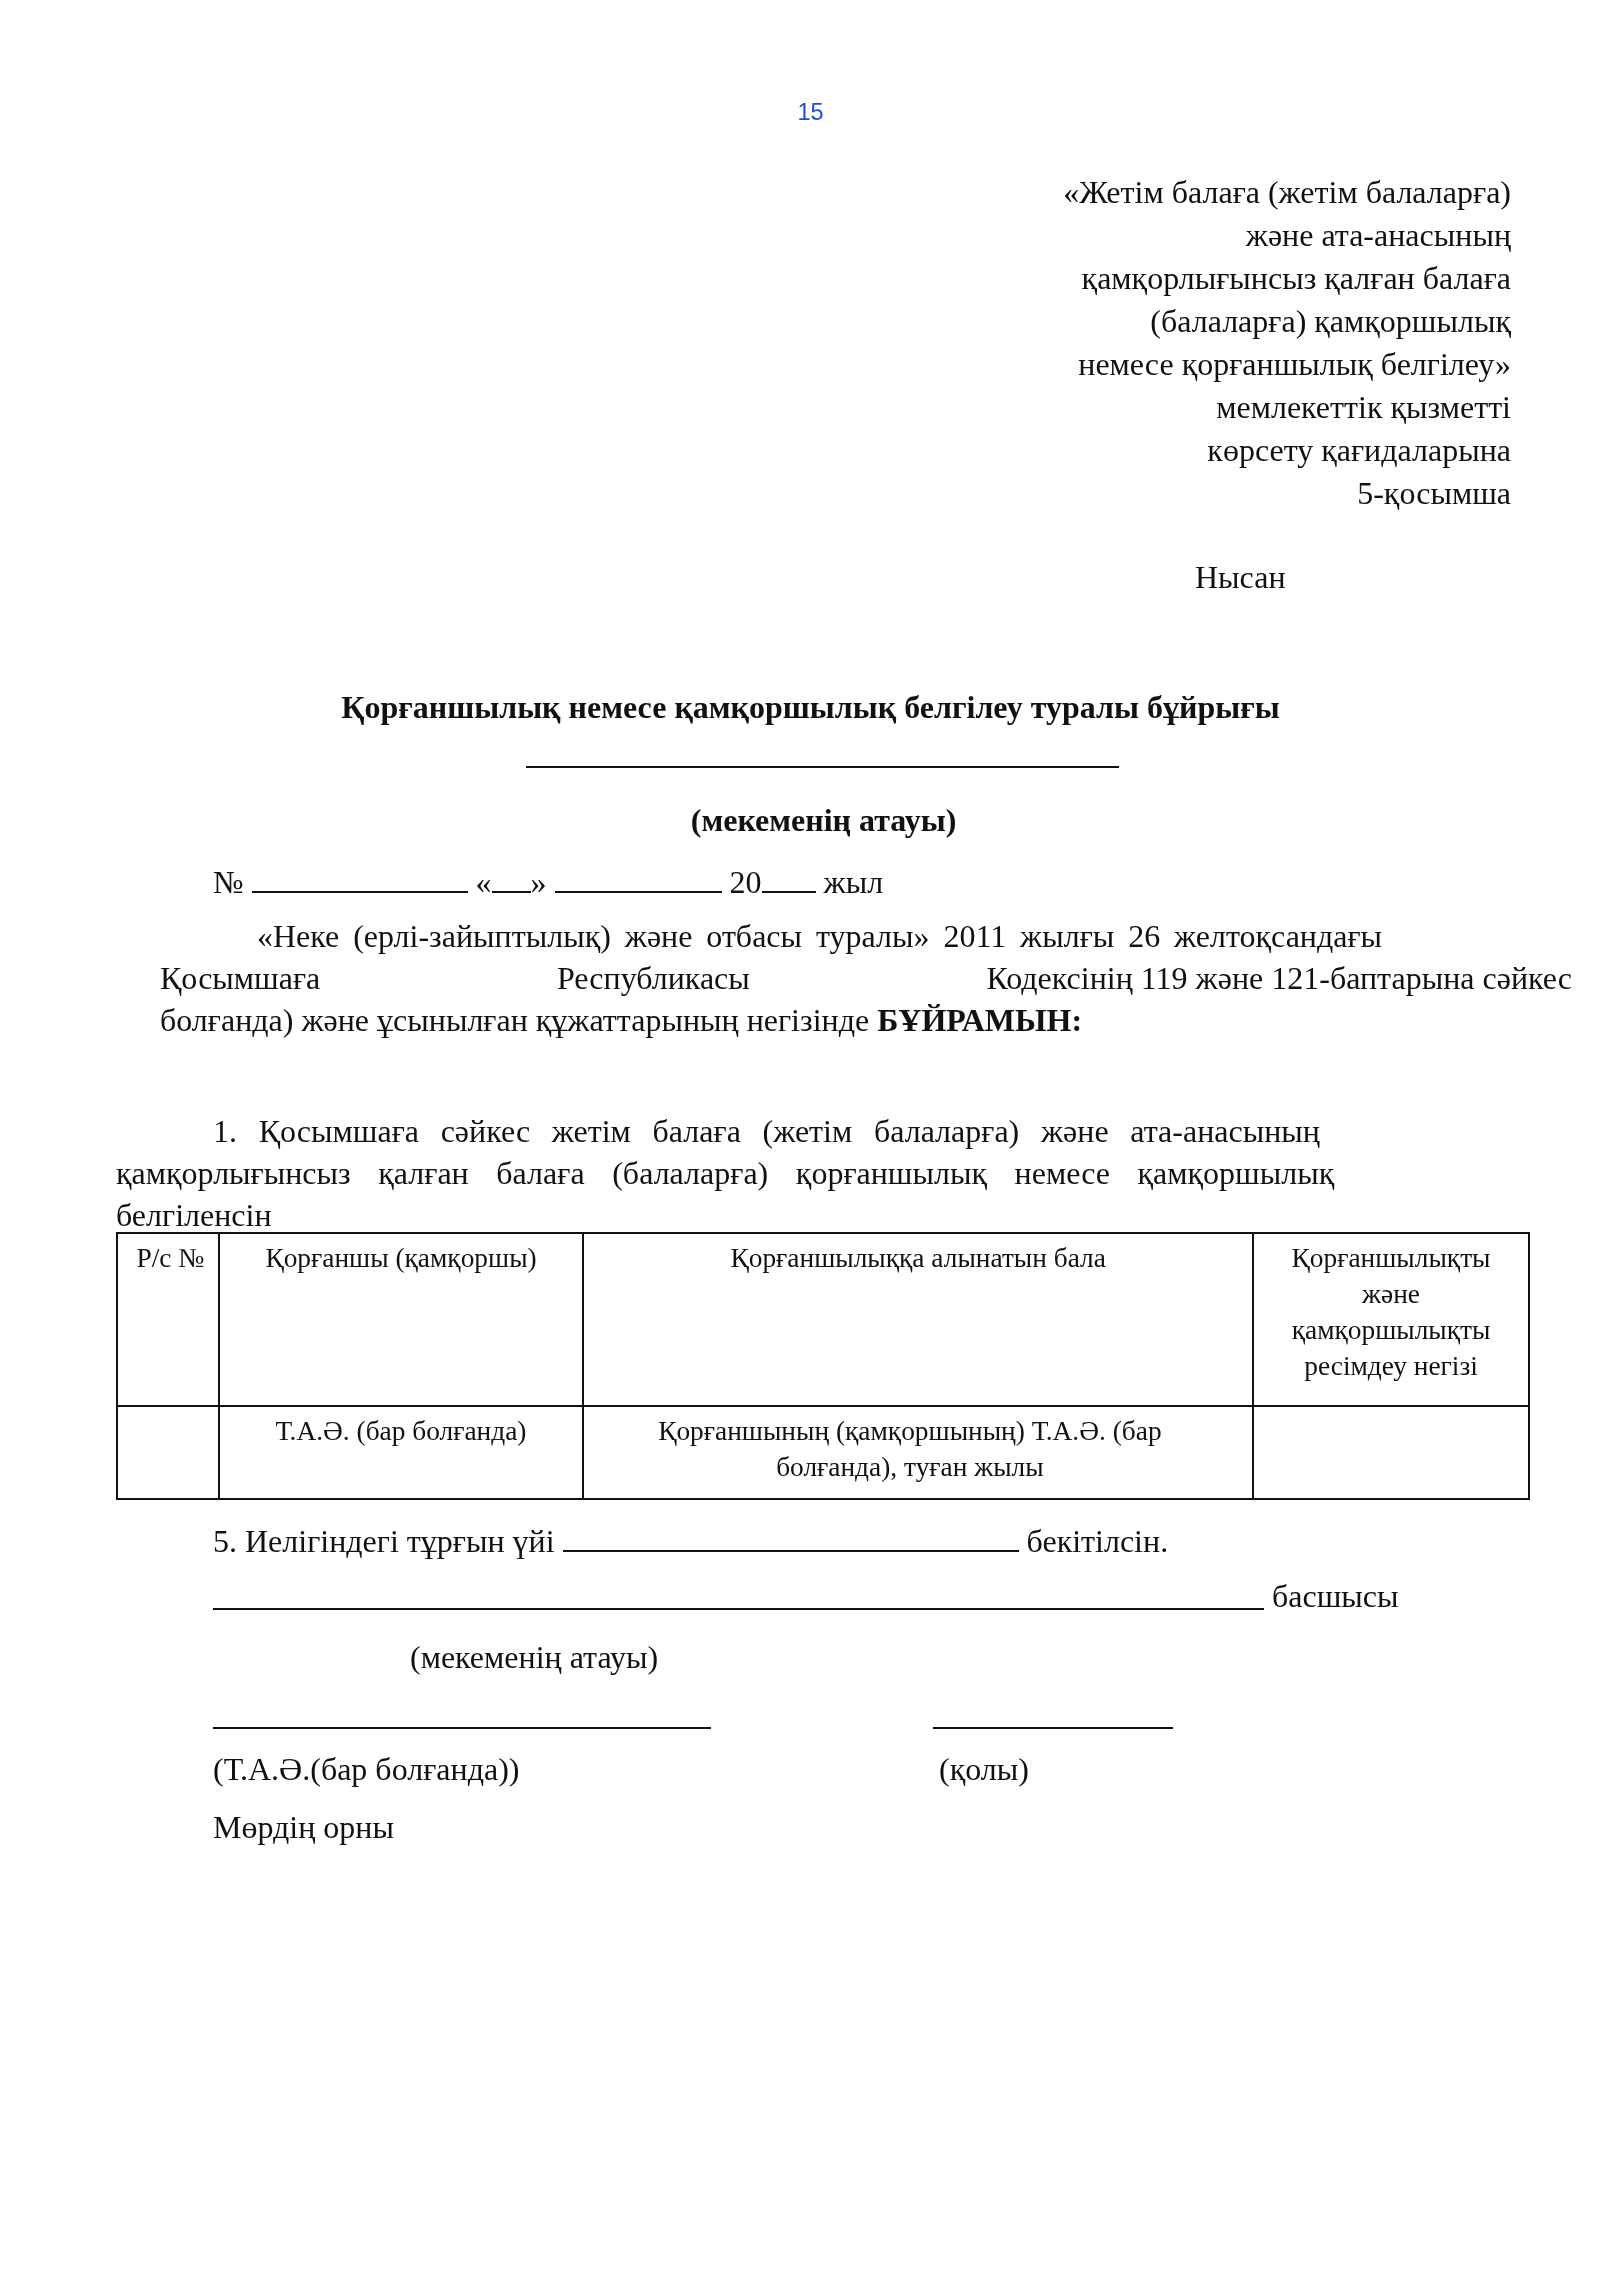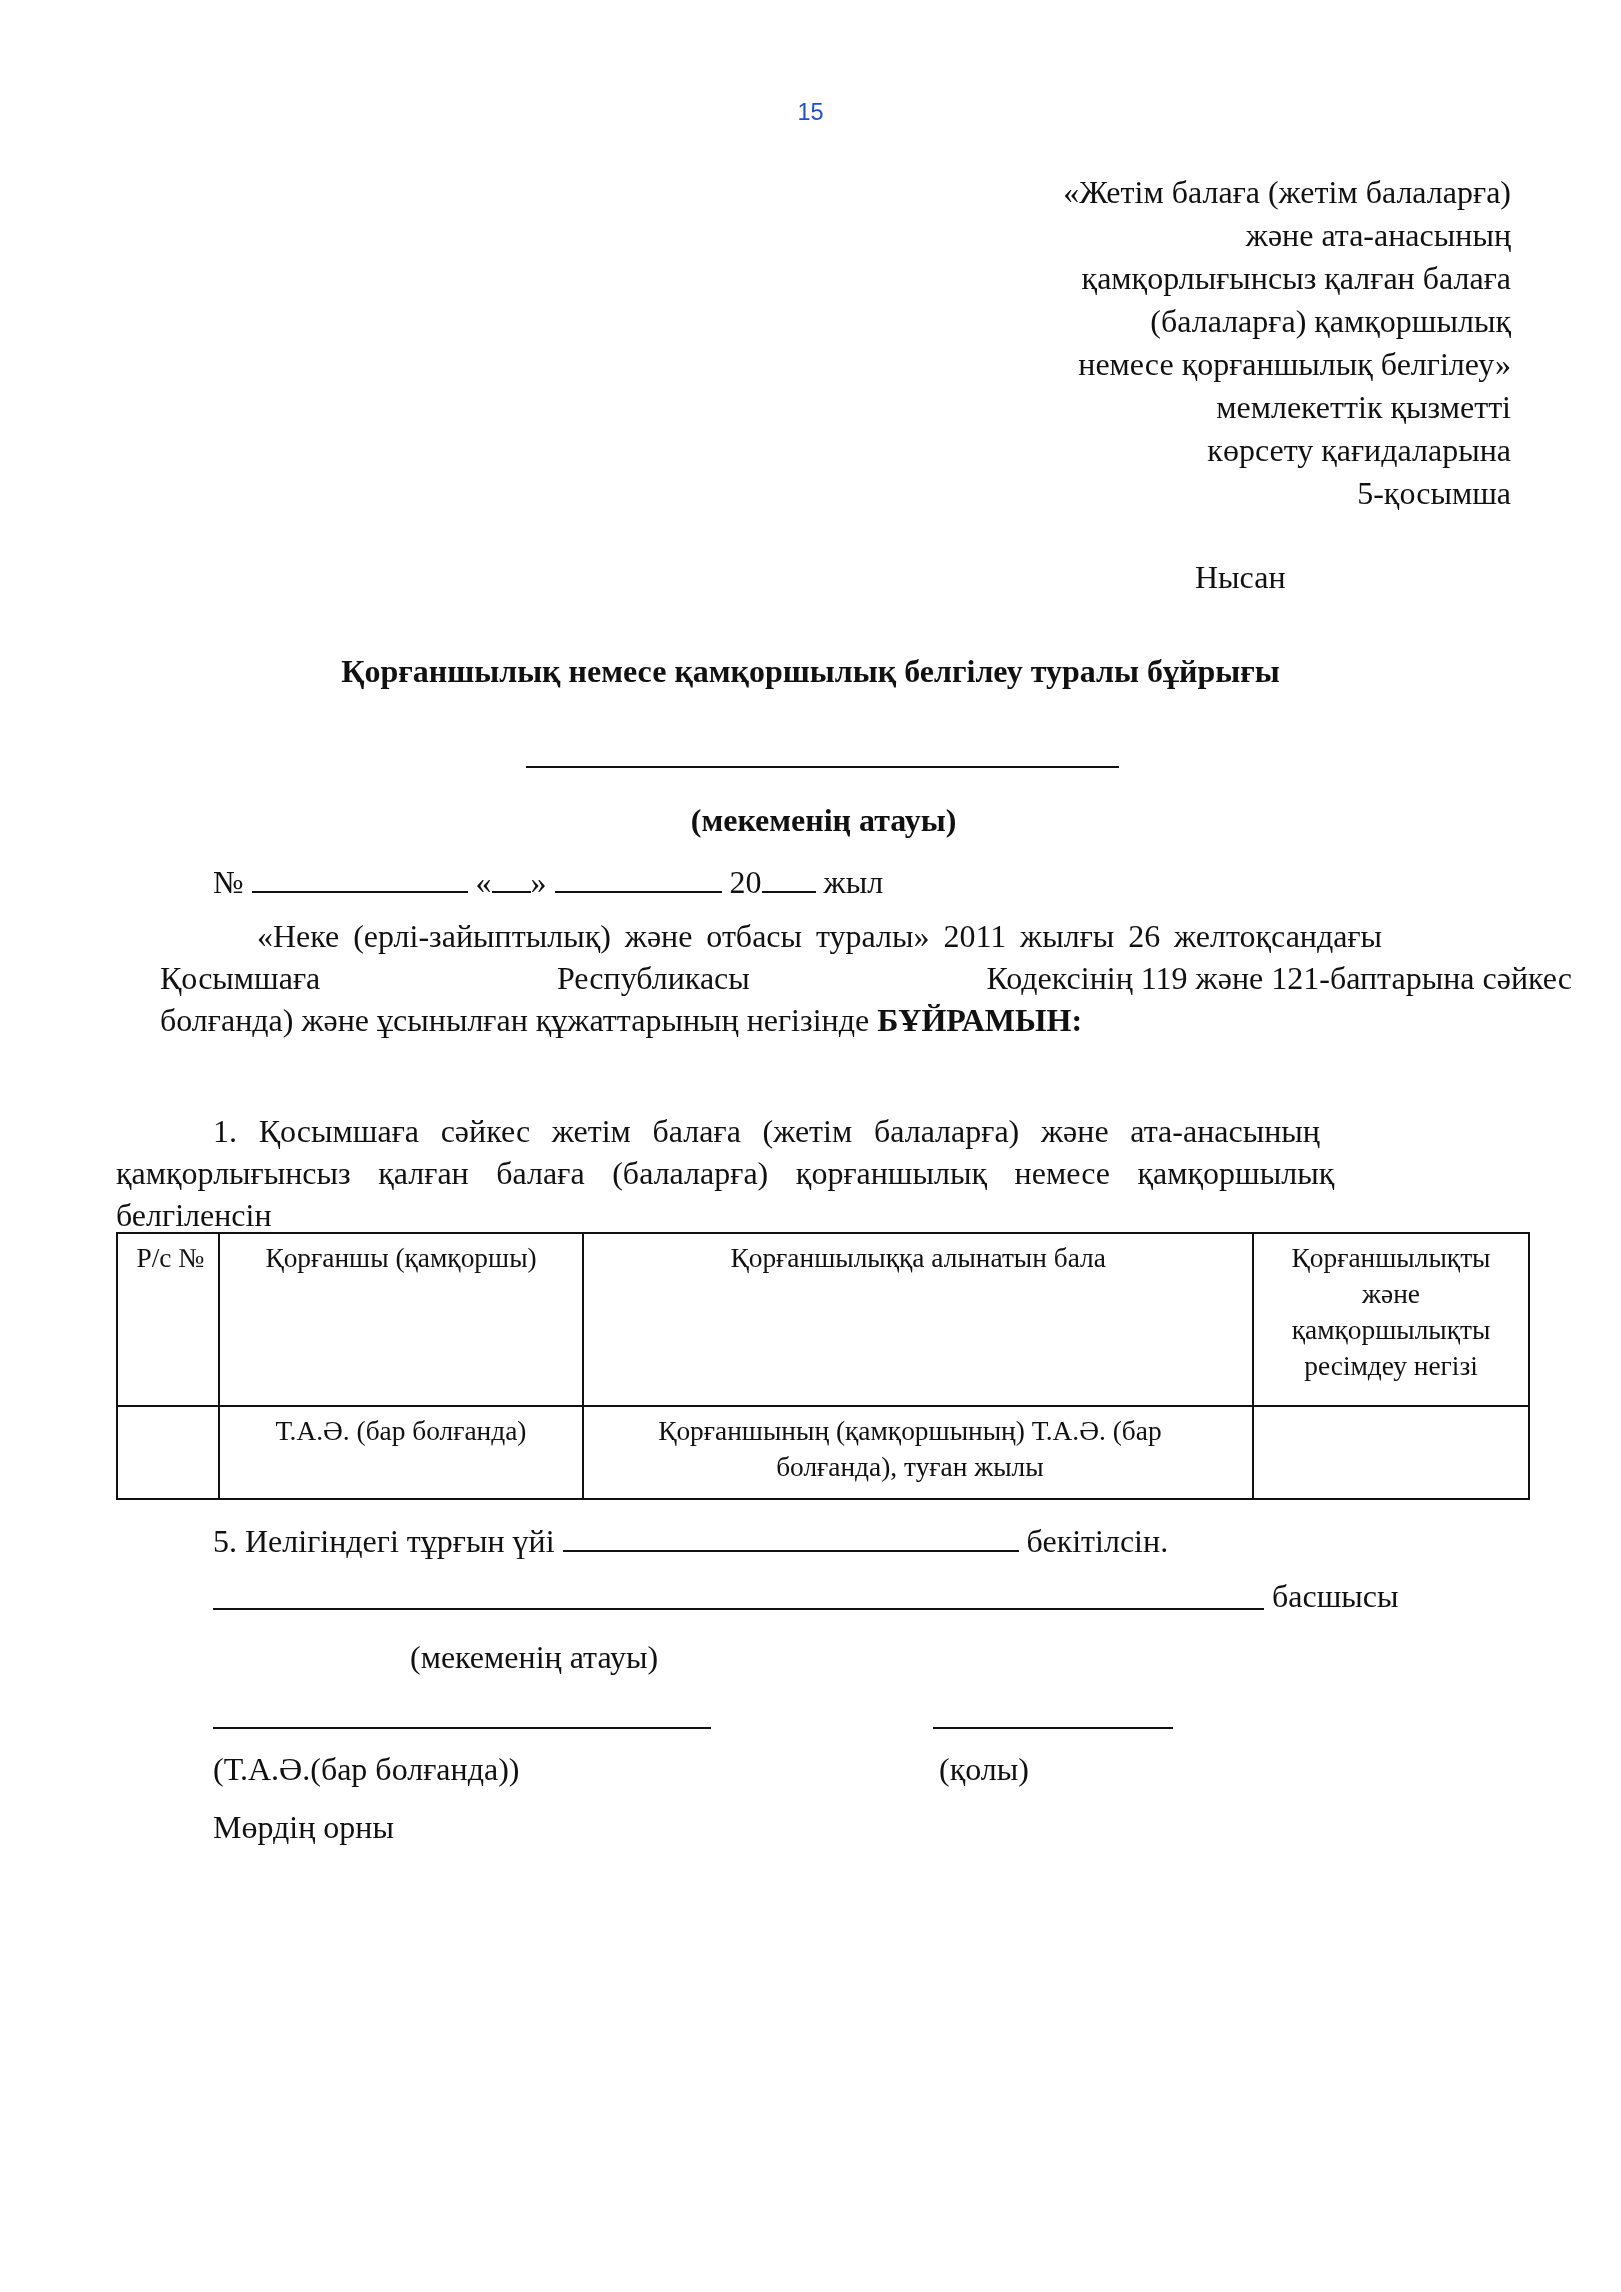--- a/index.html
+++ b/index.html
@@ -14,21 +14,21 @@
     }
     .annex {
       position: absolute; top: 171px; right: 110px; text-align: right;
       font-size: 32px; line-height: 43px;
     }
     .annex div { white-space: nowrap; }
     .form-label {
       position: absolute; top: 559px; left: 1195px; font-size: 32px;
     }
     .doc-title {
-      position: absolute; top: 653px; left: 0; width: 1621px; text-align: center;
+      position: absolute; top: 689px; left: 0; width: 1621px; text-align: center;
       font-size: 32px; font-weight: bold;
     }
     .hline { position: absolute; height: 0; border-top: 2.5px solid #111; }
     .org-caption {
       position: absolute; top: 802px; left: 0; width: 1647px; text-align: center;
       font-size: 32px; font-weight: bold;
     }
     .text { position: absolute; font-size: 32px; white-space: nowrap; }
     .num-line { top: 864px; left: 213px; }
     .num-line .blank { display: inline-block; border-bottom: 2px solid #111; height: 25.5px; vertical-align: baseline; }

